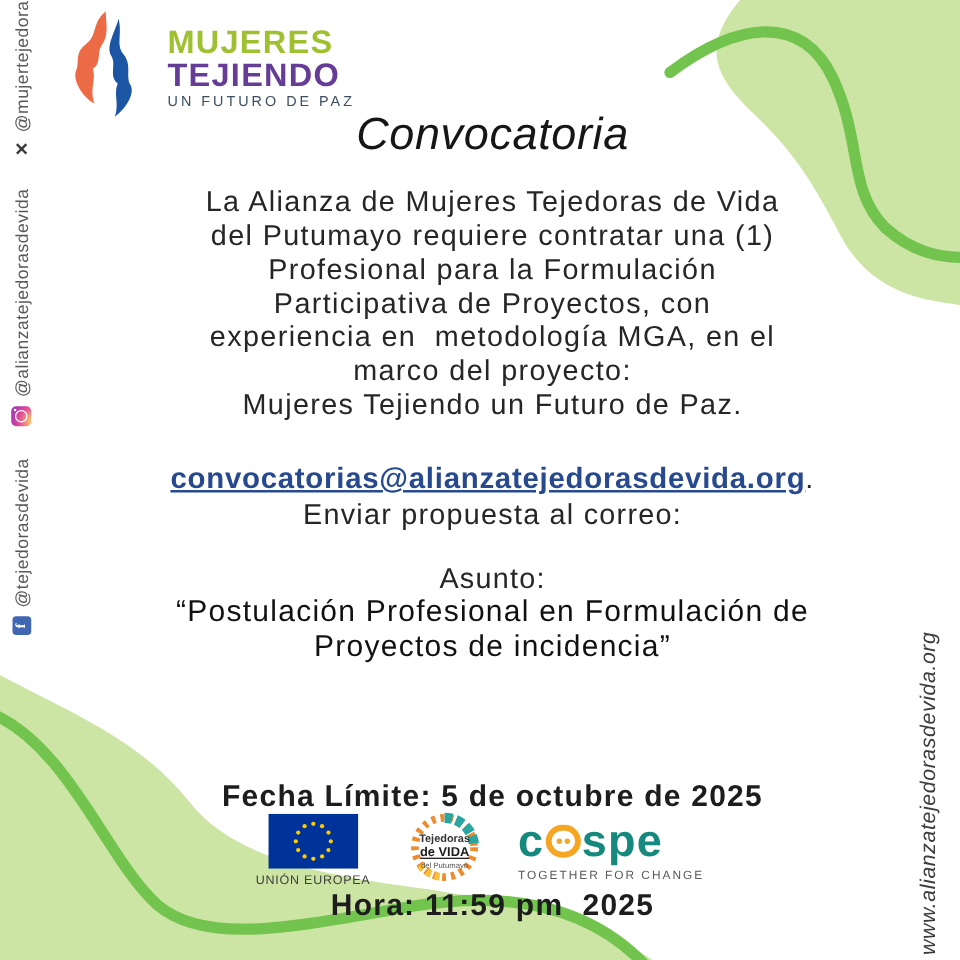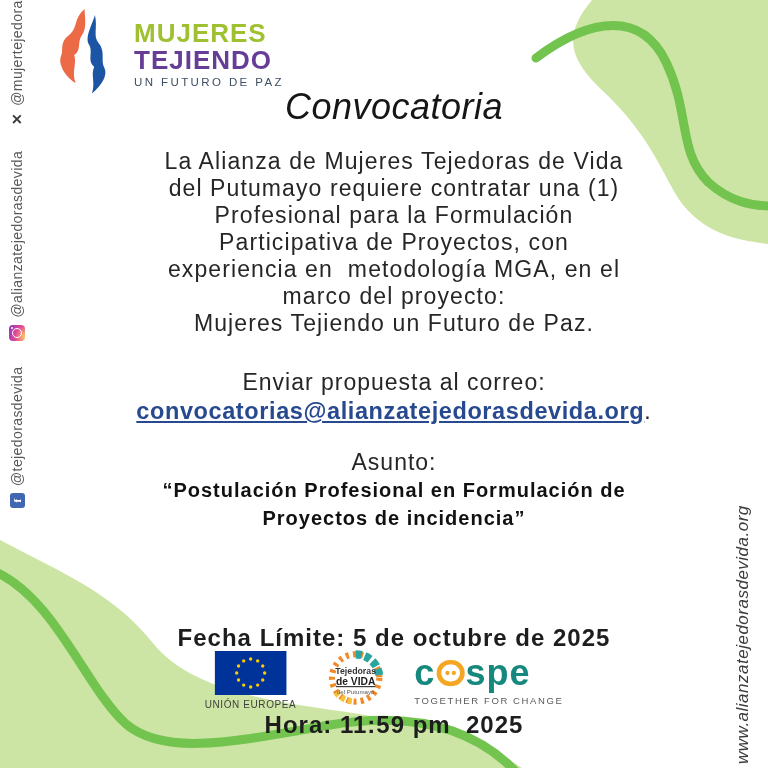--- a/index.html
+++ b/index.html
@@ -29,21 +29,21 @@
   .brand-l2{font-size:26px;font-weight:800;color:#663d96;letter-spacing:1px;}
   .brand-tag{font-size:11.5px;font-weight:400;color:#3d4f63;letter-spacing:2.4px;margin-top:4px;}
 
   
   .col{position:absolute;left:48px;right:28px;text-align:center;}
   .title{top:86px;font-size:36px;font-weight:400;font-style:italic;color:#161616;letter-spacing:.5px;}
   .intro{top:148px;font-size:23px;line-height:27px;letter-spacing:1.1px;color:#262626;}
   .contact{top:368px;font-size:23px;letter-spacing:1px;color:#262626;line-height:29px;}
   .email{font-size:23.5px;font-weight:bold;color:#27498f;text-decoration:underline;letter-spacing:.6px;}
   .subject{top:448px;font-size:23px;letter-spacing:1px;color:#262626;line-height:28px;}
-  .subject .bold{font-size:20px;font-weight:bold;color:#111;}
+  .subject .bold{font-size:24px;font-weight:normal;color:#111;}
   .deadline{top:565px;font-size:24px;font-weight:bold;letter-spacing:1px;color:#1d1d1d;line-height:29px;white-space:pre-wrap;}
 
   
   .logos{position:absolute;top:645px;left:50%;transform:translateX(-50%);
          display:flex;align-items:center;gap:26px;}
   .eu{display:flex;flex-direction:column;align-items:center;gap:4px;}
   .eu-caption{font-size:10px;color:#3f3f3f;letter-spacing:.6px;}
   .cospe{display:flex;flex-direction:column;align-items:flex-start;gap:2px;}
   .cospe-word{display:flex;align-items:center;line-height:1;}
   .cospe-word span{font-size:36px;font-weight:bold;color:#16897e;letter-spacing:1px;}
@@ -96,24 +96,24 @@
     <div>La Alianza de Mujeres Tejedoras de Vida</div>
     <div>del Putumayo requiere contratar una (1)</div>
     <div>Profesional para la Formulación</div>
     <div>Participativa de Proyectos, con</div>
     <div>experiencia en&nbsp; metodología MGA, en el</div>
     <div>marco del proyecto:</div>
     <div>Mujeres Tejiendo un Futuro de Paz.</div>
   </div>
 
   <div class="col contact">
-    <div>Enviar propuesta al correo:</div>
     <div>
       <a class="email" href="#">convocatorias@alianzatejedorasdevida.org</a><span>.</span>
     </div>
+    <div>Enviar propuesta al correo:</div>
   </div>
 
   <div class="col subject">
     <div>Asunto:</div>
     <div class="bold">“Postulación Profesional en Formulación de</div>
     <div class="bold">Proyectos de incidencia”</div>
   </div>
 
   <div class="col deadline">
     <div>Fecha Límite: 5 de octubre de 2025</div>

